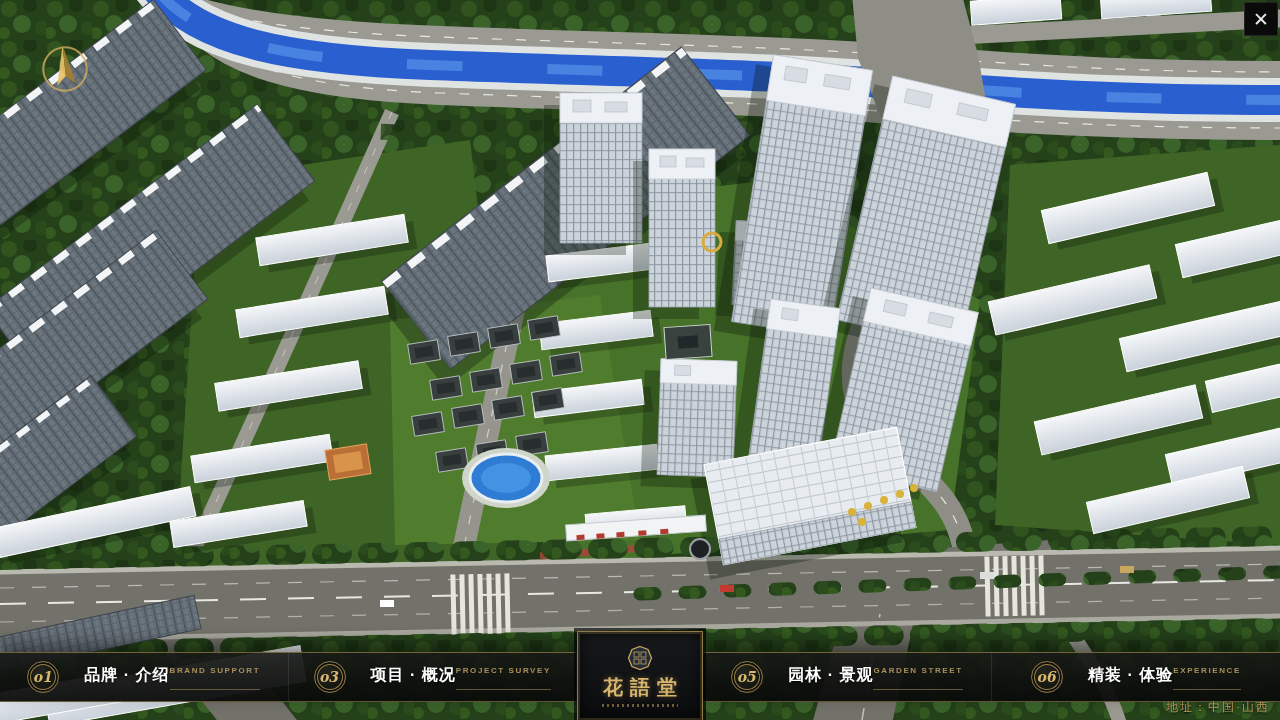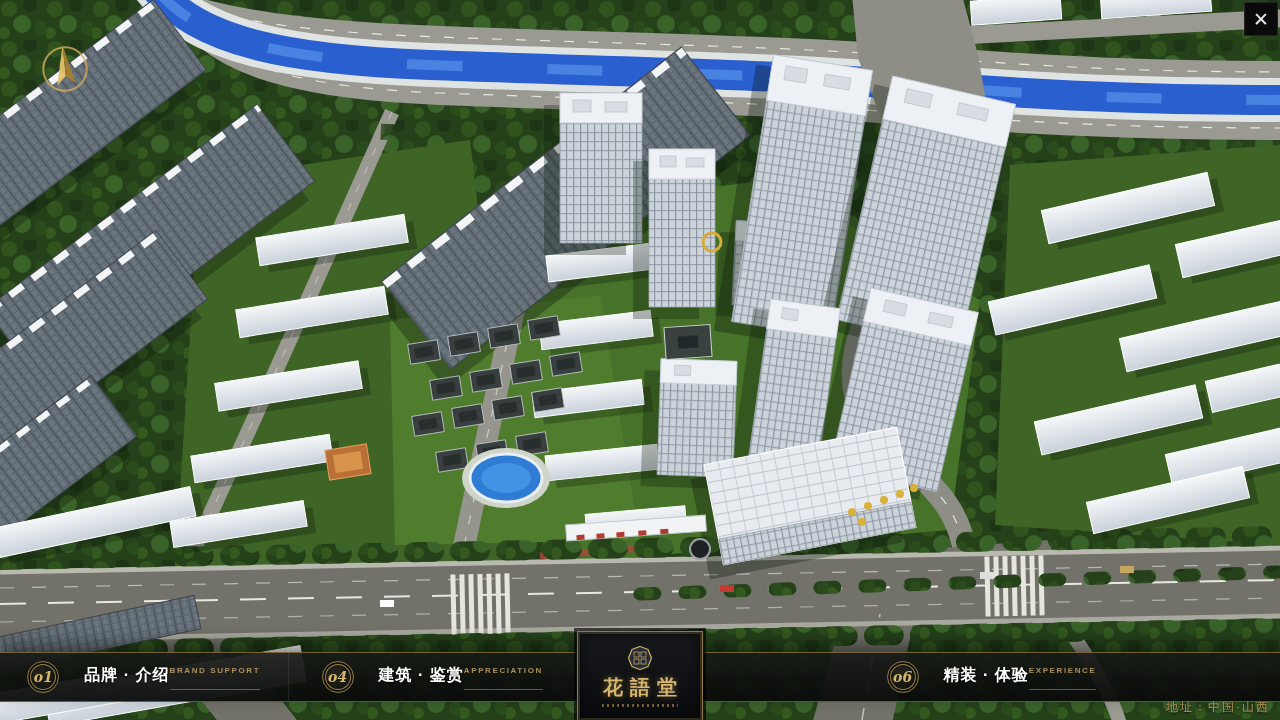--- a/index.html
+++ b/index.html
@@ -467,44 +467,53 @@
         <div class="badge">
             <span>o1</span>
           </div>
         <div class="labels">
             <div class="zh">品牌 · 介绍</div>
             <div class="en">BRAND SUPPORT</div>
           </div>
       </div>
       <div class="nav-item">
         <div class="badge">
-            <span>o4</span>
+            <span>o3</span>
           </div>
         <div class="labels">
-            <div class="zh">建筑 · 鉴赏</div>
-            <div class="en">APPRECIATION</div>
+            <div class="zh">项目 · 概况</div>
+            <div class="en">PROJECT SURVEY</div>
           </div>
       </div>
     </div>
 
     <div class="logo-box">
       <svg width="26" height="26" viewBox="0 0 26 26">
         <polygon points="13,1.5 21,4.5 24.5,13 21,21.5 13,24.5 5,21.5 1.5,13 5,4.5" fill="rgba(45,55,75,.65)" stroke="#c8a85e" stroke-width="1.3"></polygon>
         <rect x="7" y="7" width="5" height="5" fill="none" stroke="#c8a85e" stroke-width=".8"></rect>
         <rect x="14" y="7" width="5" height="5" fill="none" stroke="#c8a85e" stroke-width=".8"></rect>
         <rect x="7" y="14" width="5" height="5" fill="none" stroke="#c8a85e" stroke-width=".8"></rect>
         <rect x="14" y="14" width="5" height="5" fill="none" stroke="#c8a85e" stroke-width=".8"></rect>
       </svg>
       <div class="logo-title">花語堂</div>
       <div class="logo-subline"></div>
     </div>
 
     <div class="nav-group right">
       <div class="nav-item">
         <div class="badge">
+            <span>o5</span>
+          </div>
+        <div class="labels">
+            <div class="zh">园林 · 景观</div>
+            <div class="en">GARDEN STREET</div>
+          </div>
+      </div>
+      <div class="nav-item">
+        <div class="badge">
             <span>o6</span>
           </div>
         <div class="labels">
             <div class="zh">精装 · 体验</div>
             <div class="en">EXPERIENCE</div>
           </div>
       </div>
     </div>
   </nav>
 

